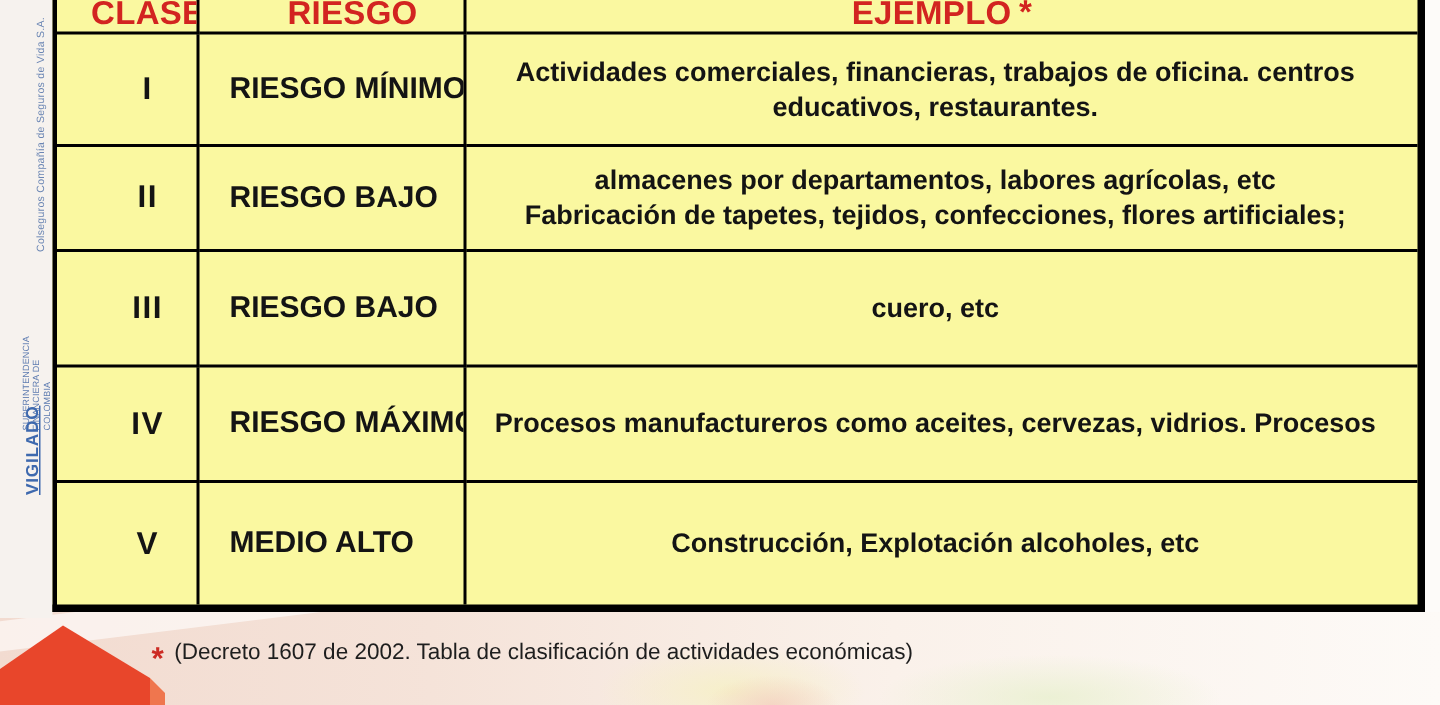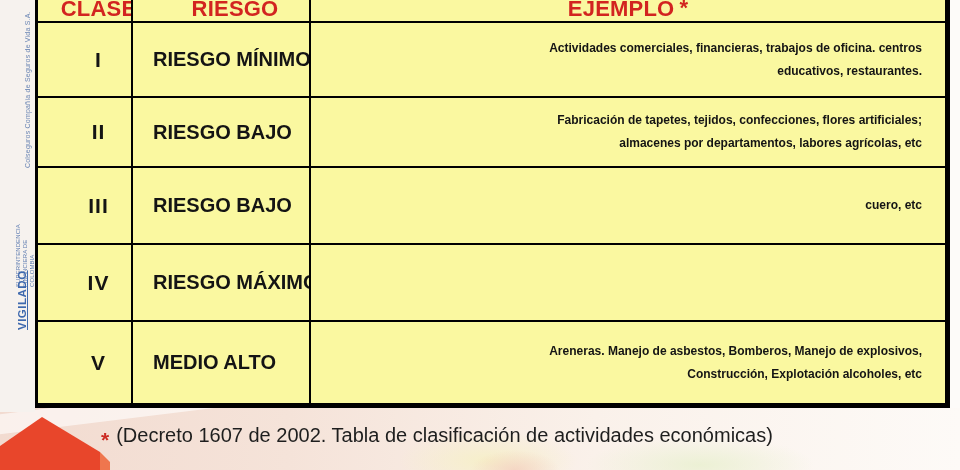--- a/index.html
+++ b/index.html
@@ -56,33 +56,33 @@
   .cr{border-right:2px solid #000;padding-left:28px;}
   .th{justify-content:center;align-items:flex-start;}
   .th .ht{
     color:#d22420;font-weight:bold;font-size:22px;line-height:26px;
     letter-spacing:.2px;margin-top:-4px;white-space:nowrap;
   }
   .note-marker{color:#d22420;font-weight:bold;font-size:18px;margin-left:5px;position:relative;top:-1px;}
   .clase-cell{justify-content:center;font-weight:bold;font-size:21px;color:#141414;letter-spacing:1px;}
   .riesgo-cell{padding-left:20px;font-weight:bold;font-size:20px;color:#141414;white-space:nowrap;}
   .ejemplo-cell{
-    flex-direction:column;align-items:flex-end;justify-content:center;
+    flex-direction:column;align-items:center;justify-content:center;
     padding-left:14px;padding-right:23px;
-    font-weight:bold;font-size:12px;line-height:23px;color:#141414;
+    font-weight:bold;font-size:18px;line-height:23px;color:#141414;
   }
   .ej-line{white-space:nowrap;}
 
   
   .pentagon-wrap{position:absolute;left:0;top:412px;width:120px;height:58px;}
 
   
   .footnote{position:absolute;left:101px;top:423px;display:flex;align-items:flex-start;}
   .fn-marker{color:#cc2b24;font-weight:bold;font-size:21px;line-height:21px;margin-top:6px;}
-  .fn-text{margin-left:7px;font-size:20px;line-height:22px;color:#1e1e1e;margin-top:1px;white-space:nowrap;}
+  .fn-text{margin-left:7px;font-size:15px;line-height:22px;color:#1e1e1e;margin-top:1px;white-space:nowrap;}
 </style>
 </head>
 <body>
 
 <div class="bottom-band"></div>
 <div class="band-streak"></div>
 <div class="blob blob-a"></div>
 <div class="blob blob-b"></div>
 <div class="blob blob-c"></div>
 
@@ -108,39 +108,39 @@
   <div class="cell clase-cell cb cr">I</div>
   <div class="cell riesgo-cell cb cr">RIESGO MÍNIMO</div>
   <div class="cell ejemplo-cell cb">
     <div class="ej-line">Actividades comerciales, financieras, trabajos de oficina. centros</div>
     <div class="ej-line">educativos, restaurantes.</div>
   </div>
 
   <div class="cell clase-cell cb cr">II</div>
   <div class="cell riesgo-cell cb cr">RIESGO BAJO</div>
   <div class="cell ejemplo-cell cb">
+    <div class="ej-line">almacenes por departamentos, labores agrícolas, etc</div>
     <div class="ej-line">Fabricación de tapetes, tejidos, confecciones, flores artificiales;</div>
-    <div class="ej-line">almacenes por departamentos, labores agrícolas, etc</div>
   </div>
 
   <div class="cell clase-cell cb cr">III</div>
   <div class="cell riesgo-cell cb cr">RIESGO BAJO</div>
   <div class="cell ejemplo-cell cb">
     <div class="ej-line">cuero, etc</div>
   </div>
 
   <div class="cell clase-cell cb cr">IV</div>
   <div class="cell riesgo-cell cb cr">RIESGO MÁXIMO</div>
   <div class="cell ejemplo-cell cb">
+    <div class="ej-line">Procesos manufactureros como aceites, cervezas, vidrios. Procesos</div>
   </div>
 
   <div class="cell clase-cell cr">V</div>
   <div class="cell riesgo-cell cr">MEDIO ALTO</div>
   <div class="cell ejemplo-cell">
-    <div class="ej-line">Areneras. Manejo de asbestos, Bomberos, Manejo de explosivos,</div>
     <div class="ej-line">Construcción, Explotación alcoholes, etc</div>
   </div>
 </div>
 
 <div class="pentagon-wrap">
   <svg width="120" height="58" viewBox="0 0 120 58">
     <polygon points="42,5 100,40 100,58 0,58 0,34" fill="#e8462b"></polygon>
     <polygon points="100,40 110,50 110,58 100,58" fill="#ef764e"></polygon>
   </svg>
 </div>

